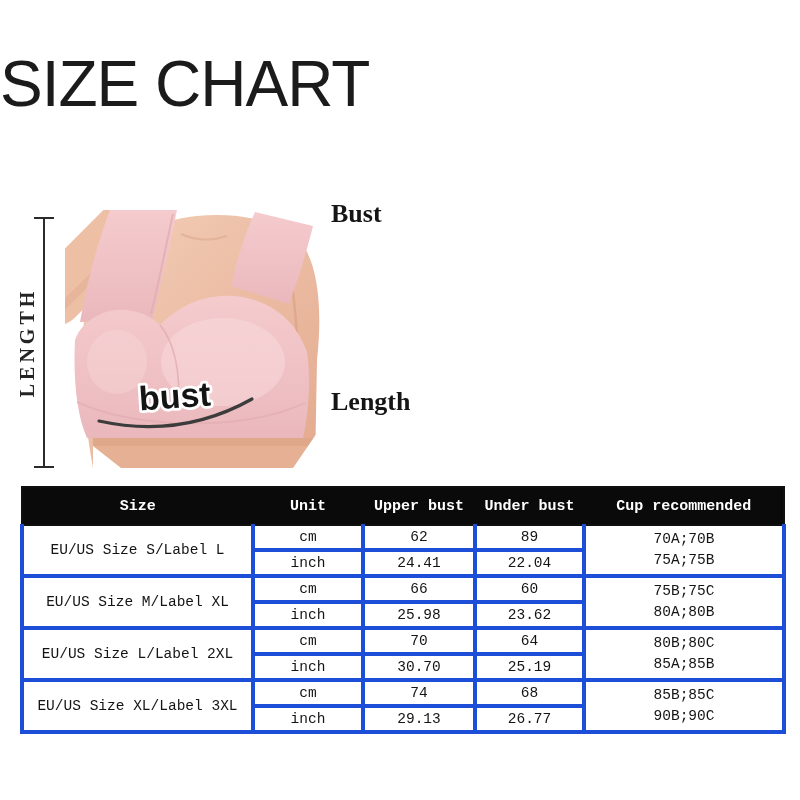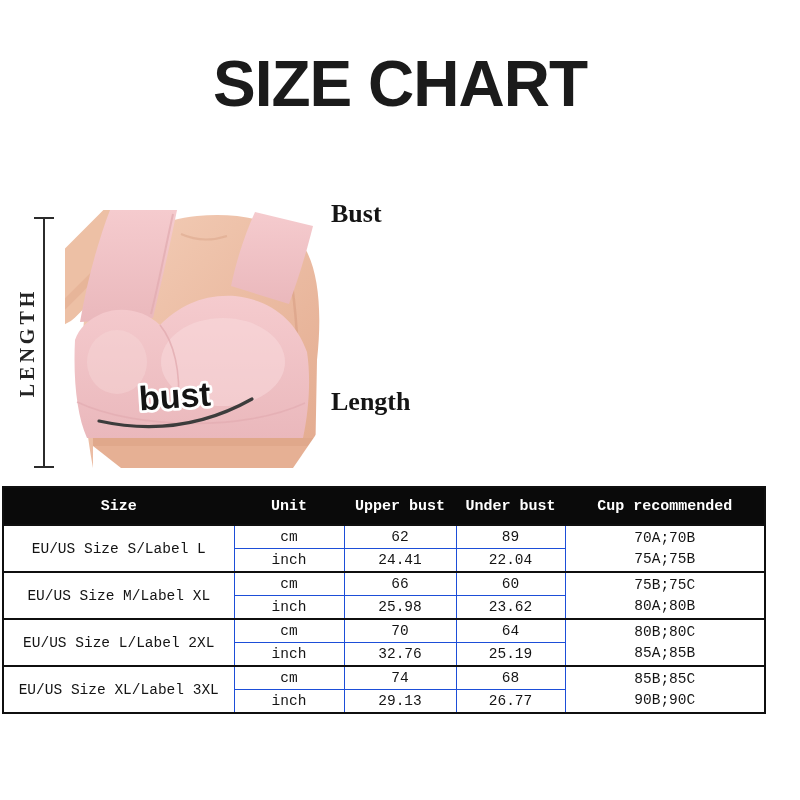--- a/index.html
+++ b/index.html
@@ -16,23 +16,22 @@
     width: 800px;
     height: 800px;
     background: #ffffff;
   }
   
   .title {
     position: absolute;
     left: 0;
     right: 0;
     top: 44px;
-    text-align: center;
     font-family: "Liberation Sans", sans-serif;
-    font-weight: 700;
+    font-weight: 400;
     font-size: 64px;
     letter-spacing: -1px;
     color: #1b1b1b;
     line-height: 80px;
   }
   
   .len-line {
     position: absolute;
     left: 43px;
     top: 218px;
@@ -87,21 +86,21 @@
   }
   .note .body-line {
     font-family: "Liberation Serif", serif;
     font-size: 21px;
     line-height: 27px;
     white-space: nowrap;
   }
   
   table.size-table {
     position: absolute;
-    left: 2px;
+    left: 20px;
     top: 486px;
     width: 762px;
     border-collapse: collapse;
     table-layout: fixed;
     font-family: "Liberation Mono", "DejaVu Sans Mono", monospace;
     border-radius: 21px;
   }
   table.size-table { border: 2px solid #0f0f0f; }
   .size-table th {
     background: #0a0a0a;
@@ -111,21 +110,21 @@
     height: 36px;
     border: 1px solid #0a0a0a;
     padding: 0;
     text-align: center;
   }
   .size-table td {
     text-align: center;
     font-size: 14.5px;
     height: 22px;
     line-height: 22px;
-    border: 1px solid #1d4ed8;
+    border: 4px solid #1d4ed8;
     color: #141414;
     padding: 0;
     white-space: nowrap;
   }
   .size-table tr.group-start td { border-top: 2px solid #0f0f0f; }
   .size-table td.cup-cell div { line-height: 21px; }
 </style>
 </head>
 <body>
 
@@ -243,21 +242,21 @@
         <td>cm</td>
         <td>70</td>
         <td>64</td>
         <td rowspan="2" class="cup-cell">
           <div>80B;80C</div>
           <div>85A;85B</div>
         </td>
       </tr>
       <tr>
         <td>inch</td>
-        <td>32.76</td>
+        <td>30.70</td>
         <td>25.19</td>
       </tr>
 
       <tr class="group-start">
         <td rowspan="2">EU/US Size XL/Label 3XL</td>
         <td>cm</td>
         <td>74</td>
         <td>68</td>
         <td rowspan="2" class="cup-cell">
           <div>85B;85C</div>

